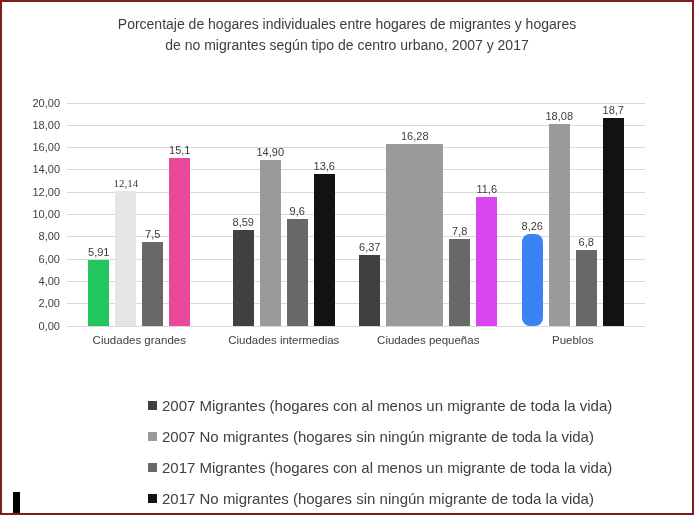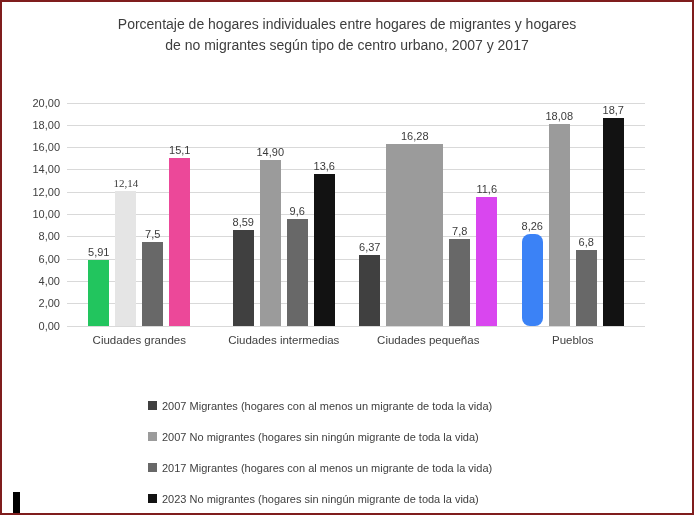--- a/index.html
+++ b/index.html
@@ -80,21 +80,21 @@
     display:flex;
     align-items:center;
     height:31px;
   }
   .swatch{
     width:9px;height:9px;
     margin-right:5px;
     flex:0 0 auto;
   }
   .legend-label{
-    font-size:11px;
+    font-size:15px;
     color:#404040;
     white-space:nowrap;
   }
   .cursor-mark{
     position:absolute;
     left:11px;bottom:0;
     width:7px;height:21px;
     background:#000000;
   }
 </style>
@@ -206,19 +206,19 @@
       <div class="legend-row">
         <div class="swatch" style="background: rgb(155, 155, 155);"></div>
         <div class="legend-label">2007 No migrantes (hogares sin ningún migrante de toda la vida)</div>
       </div>
       <div class="legend-row">
         <div class="swatch" style="background: rgb(104, 104, 104);"></div>
         <div class="legend-label">2017 Migrantes (hogares con al menos un migrante de toda la vida)</div>
       </div>
       <div class="legend-row">
         <div class="swatch" style="background: rgb(18, 18, 18);"></div>
-        <div class="legend-label">2023 No migrantes (hogares sin ningún migrante de toda la vida)</div>
+        <div class="legend-label">2017 No migrantes (hogares sin ningún migrante de toda la vida)</div>
       </div>
     </div>
 
   <div class="cursor-mark"></div>
 
 </div>
 
 </body></html>

